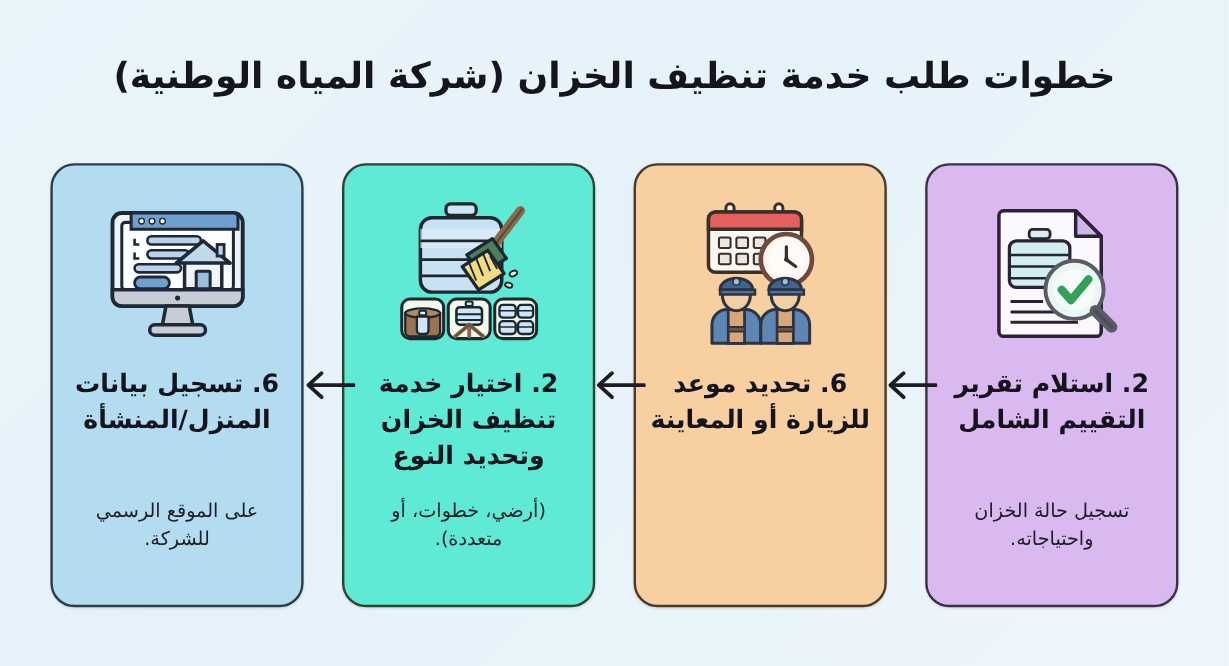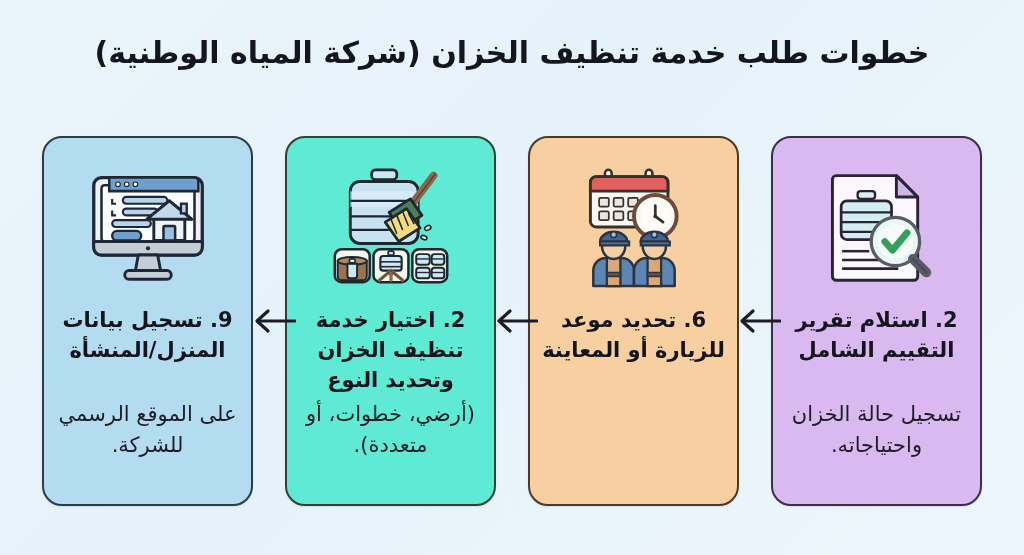--- a/index.html
+++ b/index.html
@@ -18,21 +18,21 @@
   #infographic {
     width: 1024px;
     height: 555px;
     position: relative;
     box-sizing: border-box;
   }
 
   
   .title {
     position: absolute;
-    top: 33px;
+    top: 44px;
     left: 0;
     width: 1024px;
     text-align: center;
     font-size: 30px;
     font-weight: bold;
     color: #15151d;
     line-height: 1.33;
     letter-spacing: 0px;
     direction: rtl;
     padding: 0 60px;
@@ -84,21 +84,21 @@
     color: #14141c;
     text-align: center;
     direction: rtl;
     line-height: 1.42;
     width: 100%;
     margin-top: 8px;
     word-break: keep-all;
   }
 
   .card-sub {
-    font-size: 21px;
+    font-size: 16px;
     font-weight: normal;
     color: #1d1d28;
     text-align: center;
     direction: rtl;
     line-height: 1.45;
     width: 100%;
     margin-top: auto;
     margin-bottom: 34px;
   }
 
@@ -290,21 +290,21 @@
 
           <rect x="27" y="69" width="30" height="10" rx="5" fill="#6f9fcd" stroke="#1e2836" stroke-width="2.4"></rect>
 
           <path d="M63 57 L86 38 L109 57" fill="#b9d3ea" stroke="#1e2836" stroke-width="3" stroke-linejoin="round" stroke-linecap="round"></path>
           <path d="M70 55 h32 v24 H70 z" fill="#eef3f7" stroke="#1e2836" stroke-width="3" stroke-linejoin="round"></path>
           <path d="M63 57 L86 38 L109 57 z" fill="#c2d9ec" stroke="#1e2836" stroke-width="3" stroke-linejoin="round"></path>
           <rect x="98" y="41" width="6" height="10" fill="#b9d3ea" stroke="#1e2836" stroke-width="2.4"></rect>
           <rect x="80" y="64" width="12" height="15" rx="1" fill="#9bbfdd" stroke="#1e2836" stroke-width="2.6"></rect>
         </svg>
       </div>
-      <div class="card-heading">9. تسجيل بيانات المنزل/المنشأة</div>
+      <div class="card-heading">6. تسجيل بيانات المنزل/المنشأة</div>
       <div class="card-sub">على الموقع الرسمي للشركة.</div>
     </div>
 
   </div>
 
   <div class="arrow arrow-1">
     <svg viewBox="0 0 44 30" width="44" height="30" xmlns="http://www.w3.org/2000/svg">
       <line x1="43" y1="15" x2="6" y2="15" stroke="#1d1d28" stroke-width="3.2" stroke-linecap="round"></line>
       <path d="M16 5 L5 15 L16 25" fill="none" stroke="#1d1d28" stroke-width="3.2" stroke-linecap="round" stroke-linejoin="round"></path>
     </svg>

